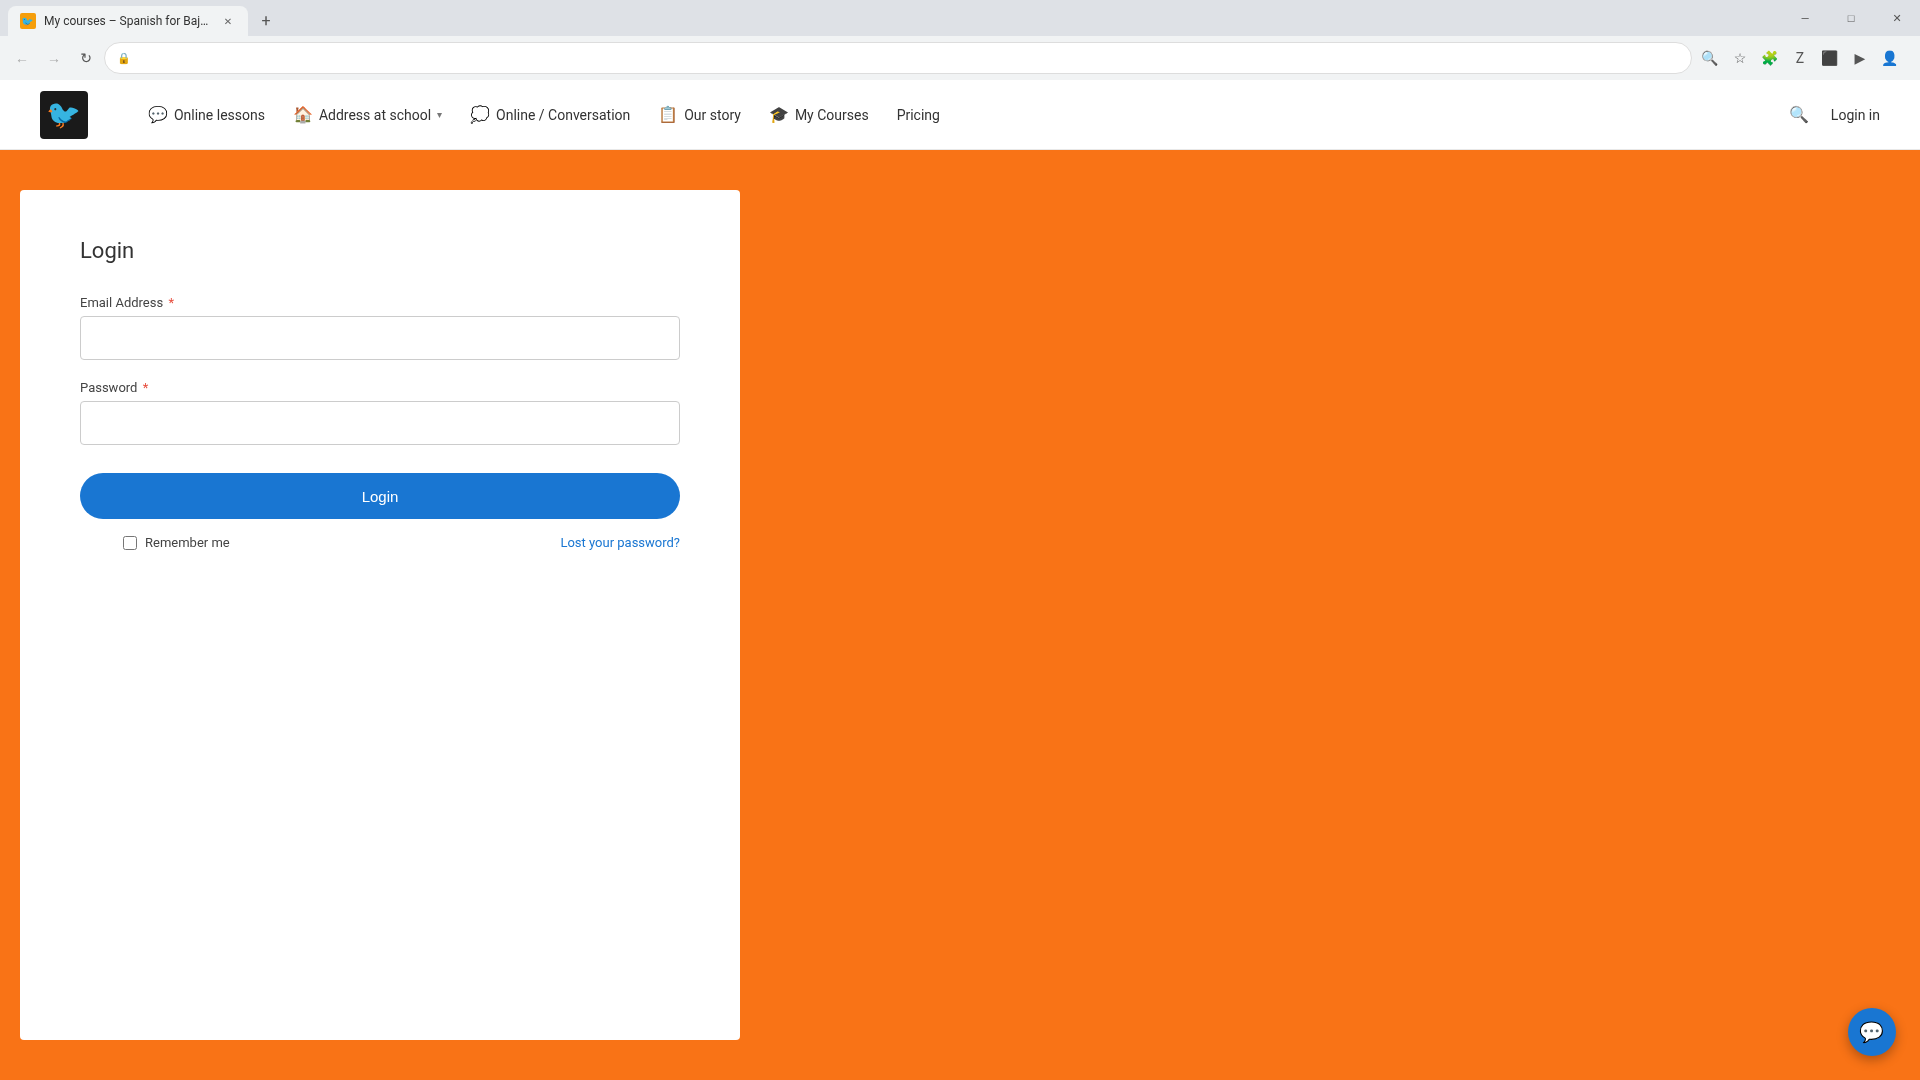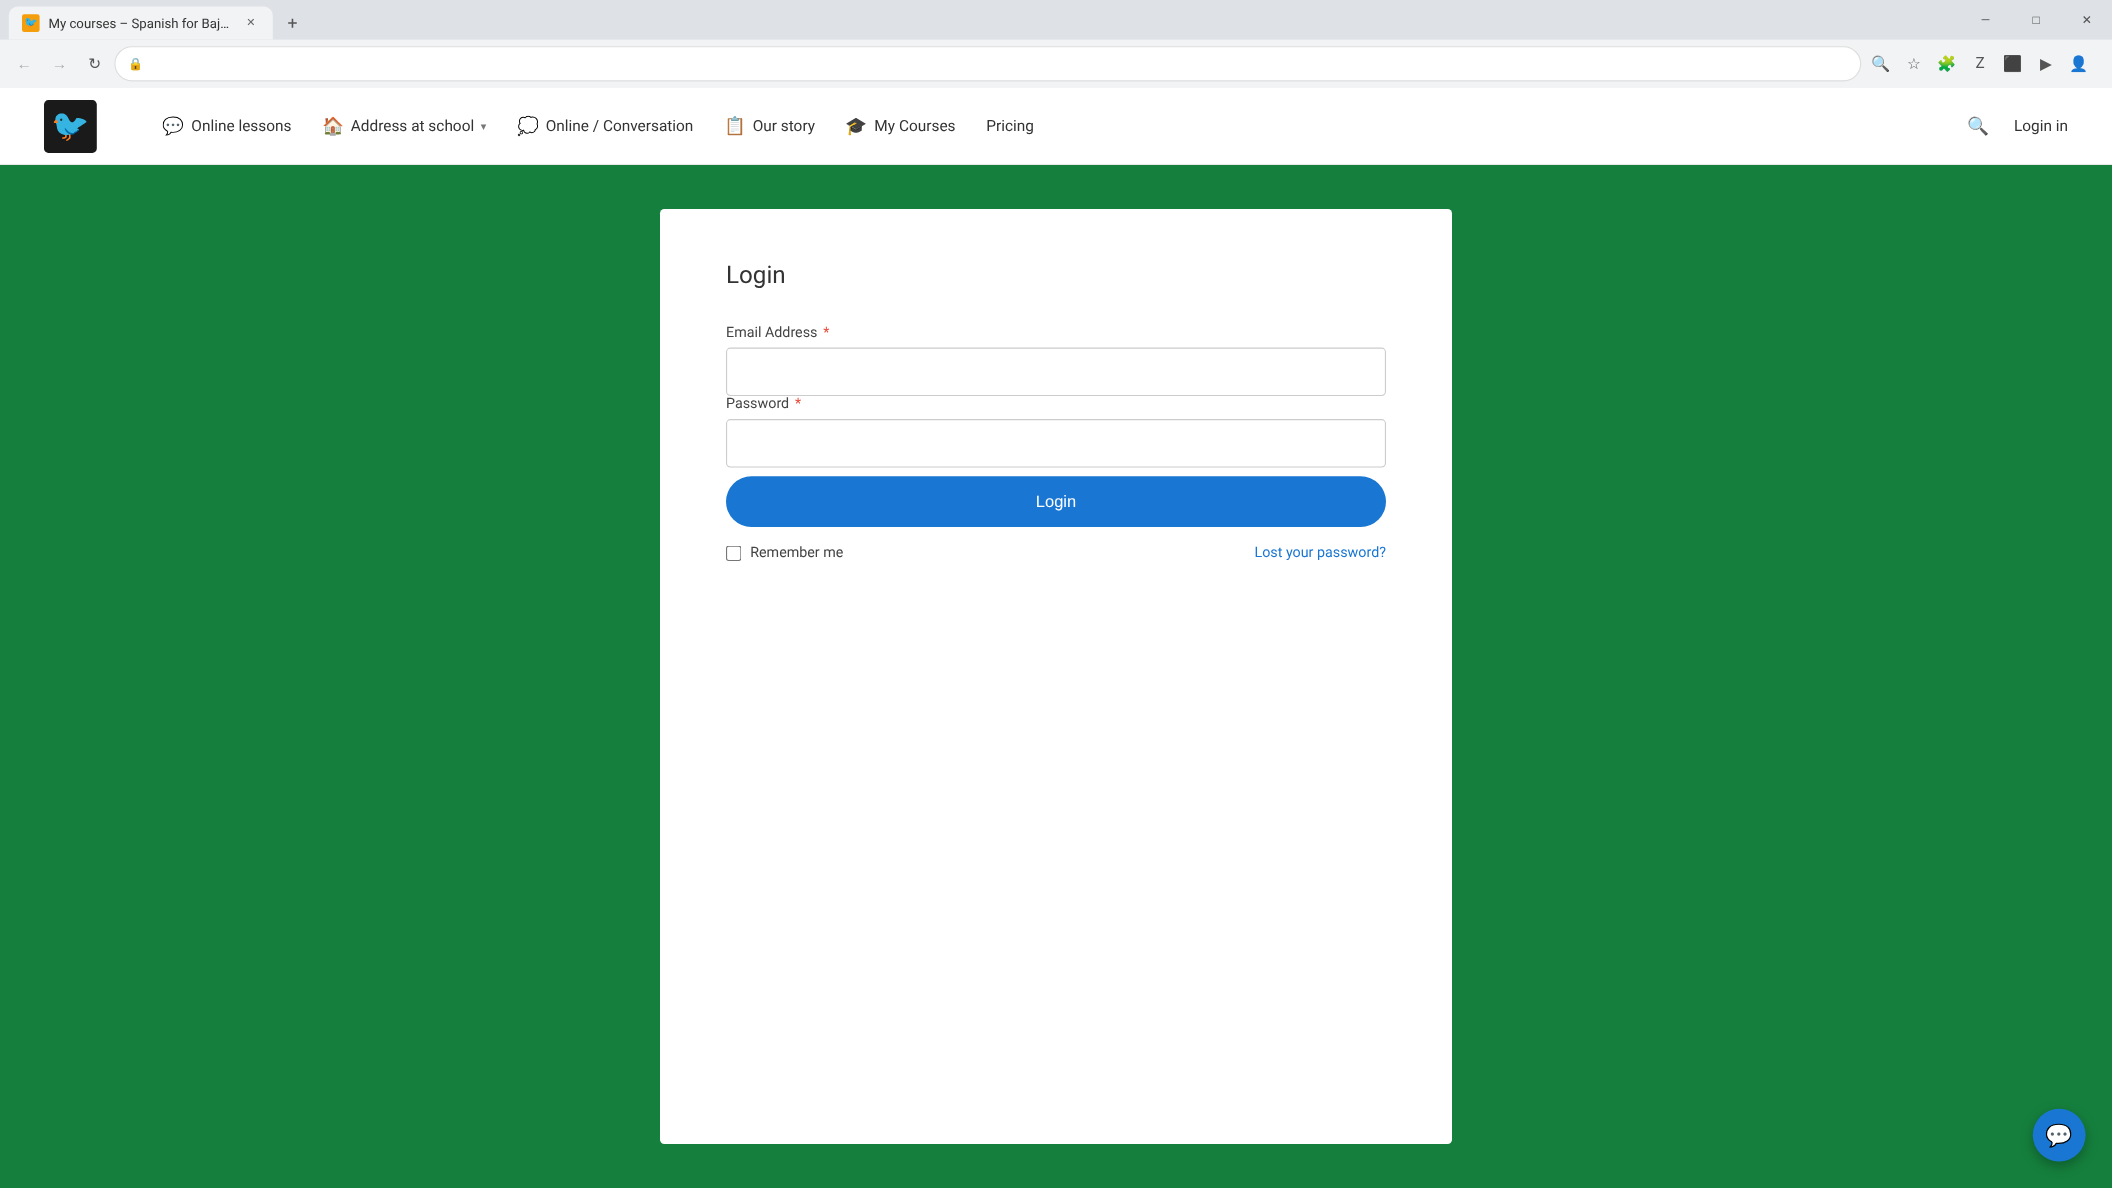--- a/index.html
+++ b/index.html
@@ -252,42 +252,42 @@
     .sign-in-link {
       color: #333;
       font-size: 14px;
       cursor: pointer;
       text-decoration: none;
     }
 
     
     .main-content {
       display: flex;
-      justify-content: center;
       padding: 40px 20px;
-      background: #15803d;
+      background: #f97316;
       min-height: calc(1080px - 150px);
     }
 
     .login-card {
       background: #fff;
       border-radius: 4px;
       padding: 48px 60px;
       width: 720px;
       min-height: 340px;
     }
 
     .login-title {
       font-size: 22px;
       font-weight: 400;
       color: #333;
       margin-bottom: 32px;
     }
 
     .form-group {
+      margin-bottom: 20px;
     }
 
     .form-label {
       display: block;
       font-size: 13px;
       color: #444;
       margin-bottom: 6px;
     }
 
     .required-star {
@@ -317,20 +317,21 @@
       cursor: pointer;
       margin-top: 8px;
       font-weight: 500;
     }
 
     .form-footer {
       display: flex;
       align-items: center;
       justify-content: space-between;
       margin-top: 16px;
+      margin-left: 43px;
     }
 
     .remember-me {
       display: flex;
       align-items: center;
       gap: 8px;
       font-size: 13px;
       color: #444;
     }
 

